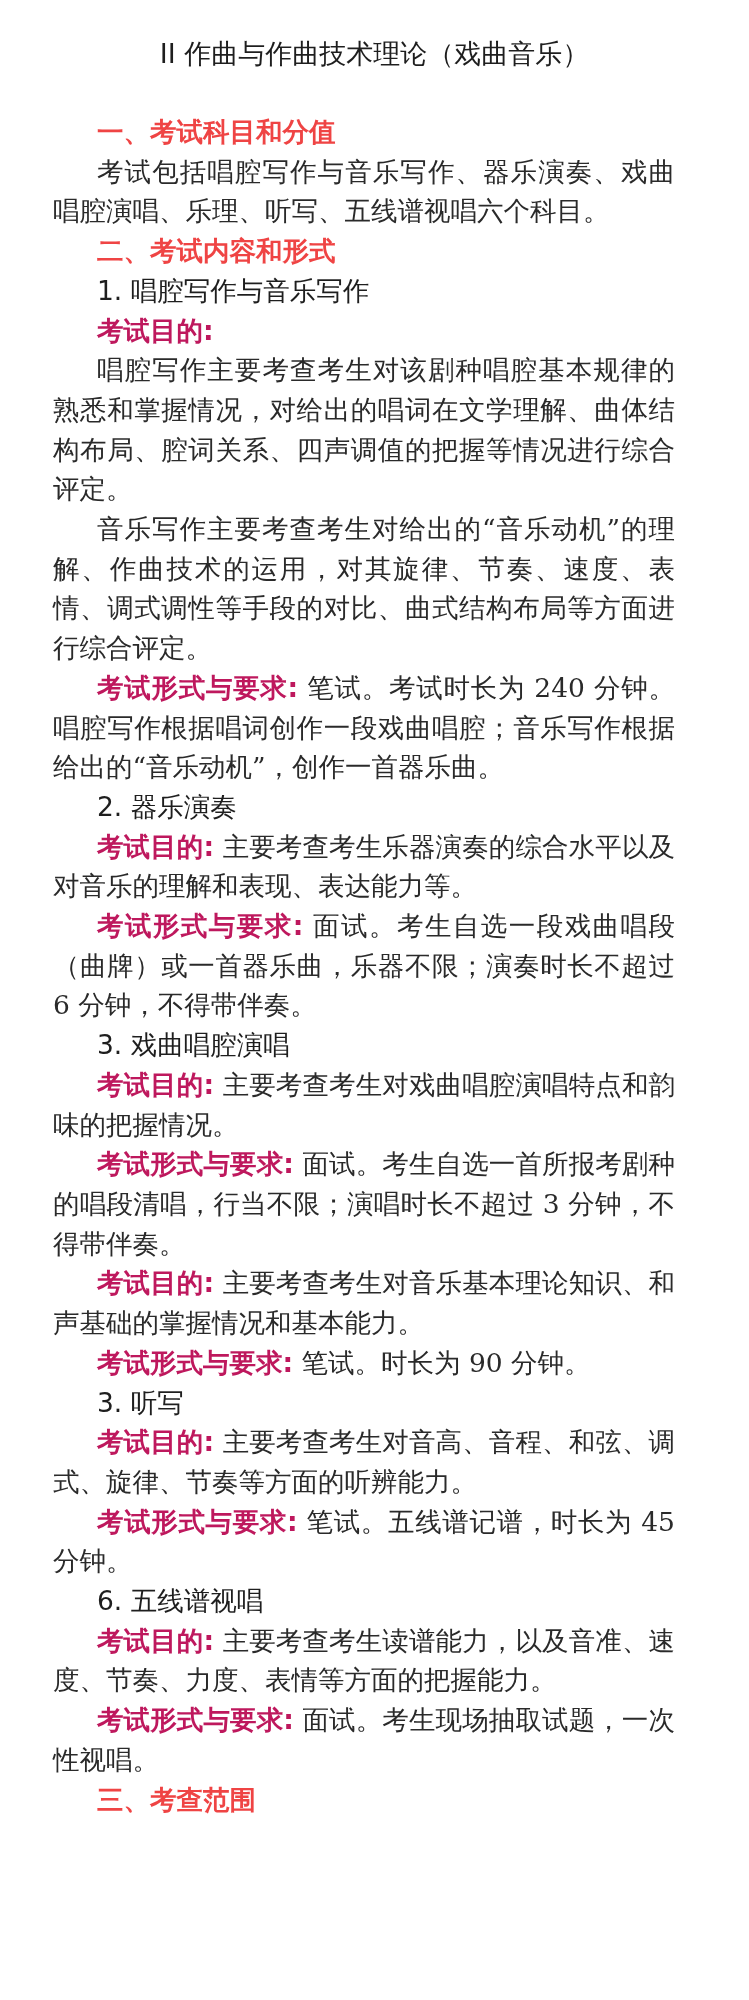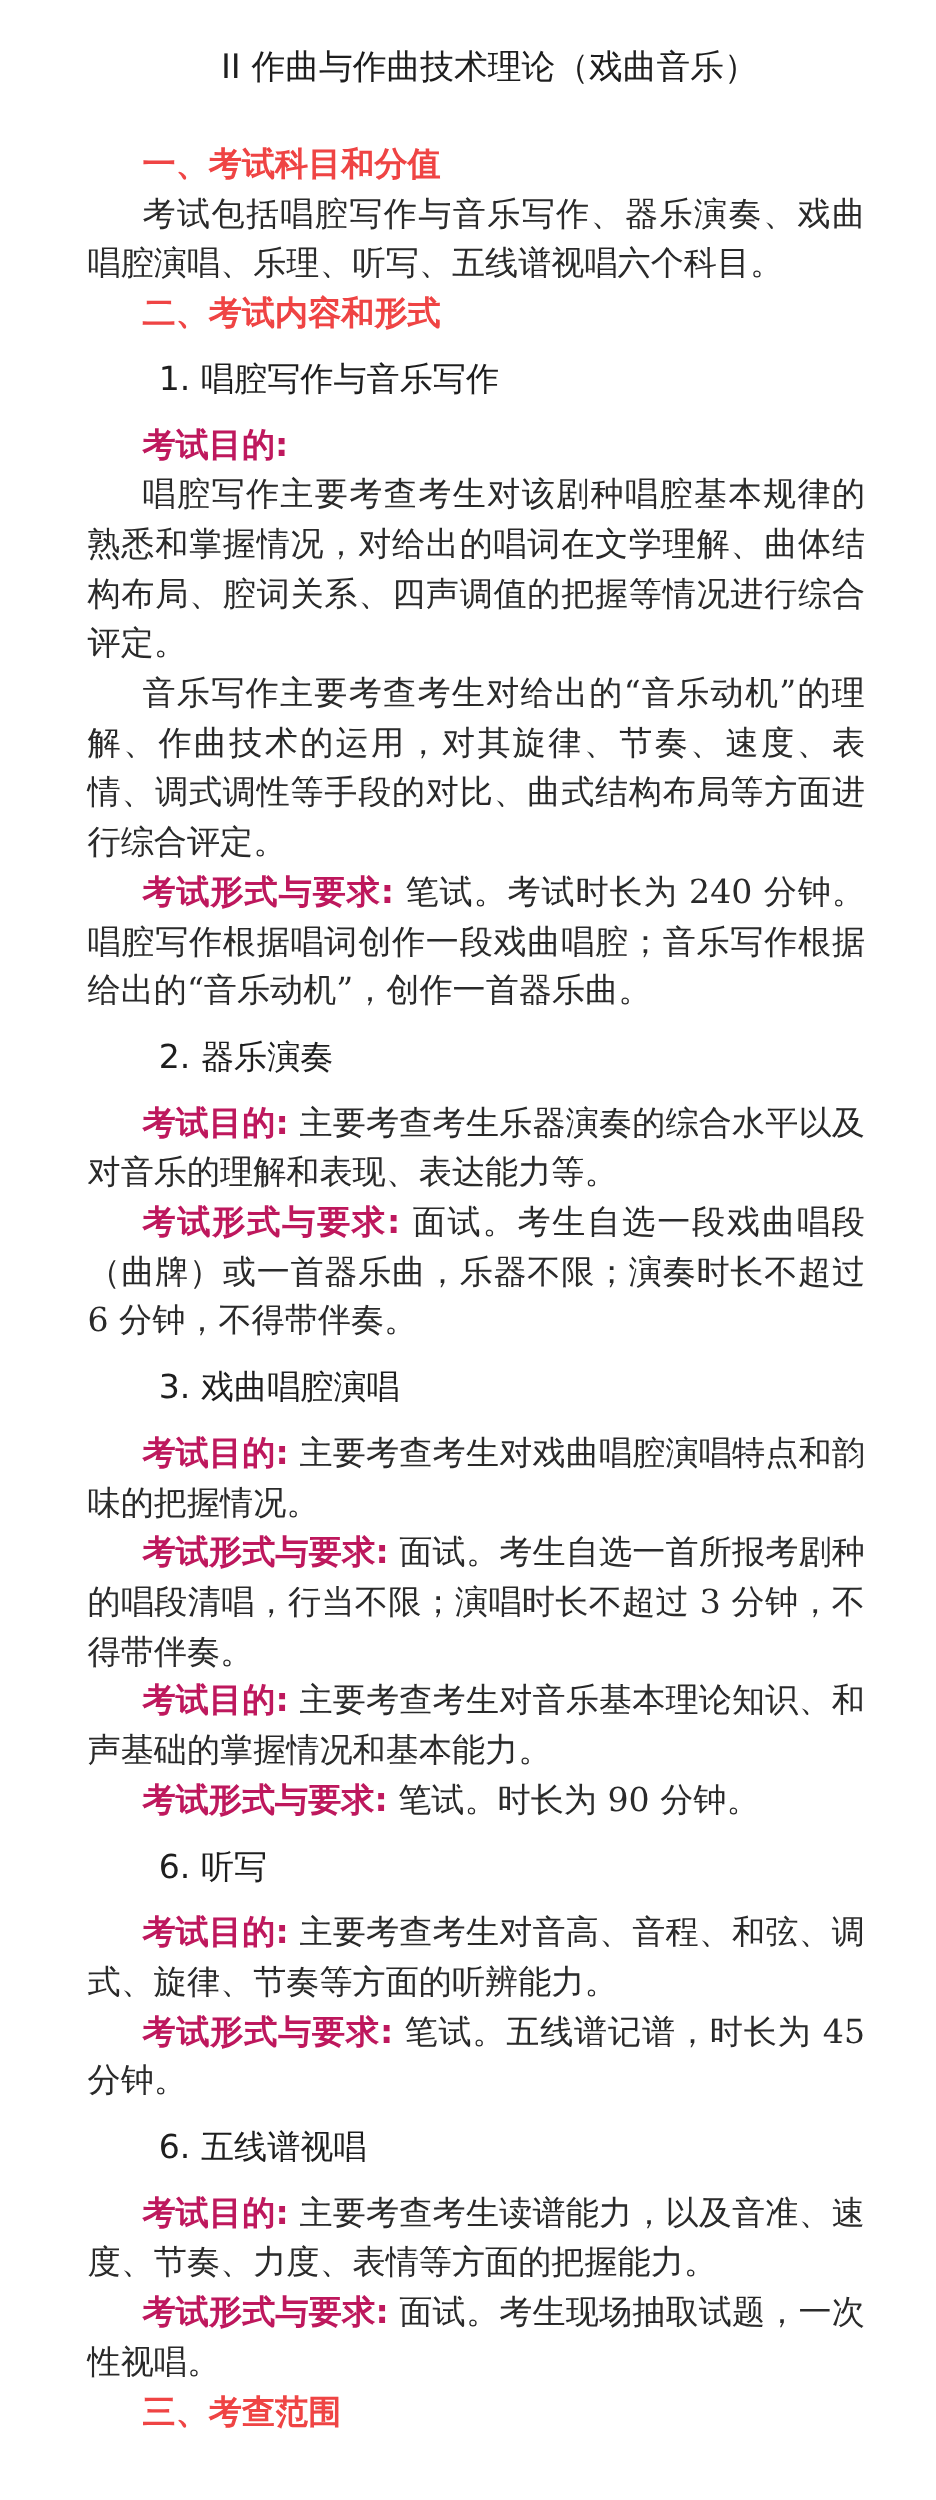--- a/index.html
+++ b/index.html
@@ -1,25 +1,25 @@
 <!DOCTYPE html>
 <html><head>
 <meta charset="utf-8">
 <style>
   html,body{margin:0;padding:0;background:#ffffff;}
   body{width:749px;height:2000px;overflow:hidden;position:relative;
     font-family:"DejaVu Serif","Liberation Serif",serif;color:#2a2a2a;}
-  .page{position:absolute;left:17px;top:0;width:678px;height:2000px;}
+  .page{position:absolute;left:0;top:0;width:678px;height:2000px;}
   .title{position:absolute;top:36px;left:0;width:749px;text-align:center;
     font-family:"DejaVu Sans","Liberation Sans",sans-serif;font-size:27px;line-height:36px;color:#1e1e1e;}
   .body{position:absolute;top:112px;left:53px;width:622px;font-size:26.5px;line-height:39.7px;
     text-align:justify;text-justify:inter-character;}
   .p{margin:0;text-indent:44px;}
   .h1{margin:0;text-indent:44px;font-family:"DejaVu Sans","Liberation Sans",sans-serif;font-weight:bold;color:#ef4444;}
-  .h2{margin:13px;text-indent:44px;font-family:"DejaVu Sans","Liberation Sans",sans-serif;color:#1e1e1e;}
+  .h2{margin:0;text-indent:44px;font-family:"DejaVu Sans","Liberation Sans",sans-serif;color:#1e1e1e;}
   .lbl{font-family:"DejaVu Sans","Liberation Sans",sans-serif;font-weight:bold;color:#be185d;}
 </style>
 </head>
 <body>
 
 <div class="page">
   <div class="title">II 作曲与作曲技术理论（戏曲音乐）</div>
 
   <div class="body">
     <p class="h1">一、考试科目和分值</p>
@@ -37,21 +37,21 @@
     <p class="p"><span class="lbl">考试目的:</span> <span>主要考查考生乐器演奏的综合水平以及对音乐的理解和表现、表达能力等。</span></p>
     <p class="p"><span class="lbl">考试形式与要求:</span> <span>面试。考生自选一段戏曲唱段（曲牌）或一首器乐曲，乐器不限；演奏时长不超过 6 分钟，不得带伴奏。</span></p>
 
     <p class="h2">3. 戏曲唱腔演唱</p>
     <p class="p"><span class="lbl">考试目的:</span> <span>主要考查考生对戏曲唱腔演唱特点和韵味的把握情况。</span></p>
     <p class="p"><span class="lbl">考试形式与要求:</span> <span>面试。考生自选一首所报考剧种的唱段清唱，行当不限；演唱时长不超过 3 分钟，不得带伴奏。</span></p>
 
     <p class="p"><span class="lbl">考试目的:</span> <span>主要考查考生对音乐基本理论知识、和声基础的掌握情况和基本能力。</span></p>
     <p class="p"><span class="lbl">考试形式与要求:</span> <span>笔试。时长为 90 分钟。</span></p>
 
-    <p class="h2">6. 听写</p>
+    <p class="h2">3. 听写</p>
     <p class="p"><span class="lbl">考试目的:</span> <span>主要考查考生对音高、音程、和弦、调式、旋律、节奏等方面的听辨能力。</span></p>
     <p class="p"><span class="lbl">考试形式与要求:</span> <span>笔试。五线谱记谱，时长为 45 分钟。</span></p>
 
     <p class="h2">6. 五线谱视唱</p>
     <p class="p"><span class="lbl">考试目的:</span> <span>主要考查考生读谱能力，以及音准、速度、节奏、力度、表情等方面的把握能力。</span></p>
     <p class="p"><span class="lbl">考试形式与要求:</span> <span>面试。考生现场抽取试题，一次性视唱。</span></p>
 
     <p class="h1">三、考查范围</p>
 
   </div>

